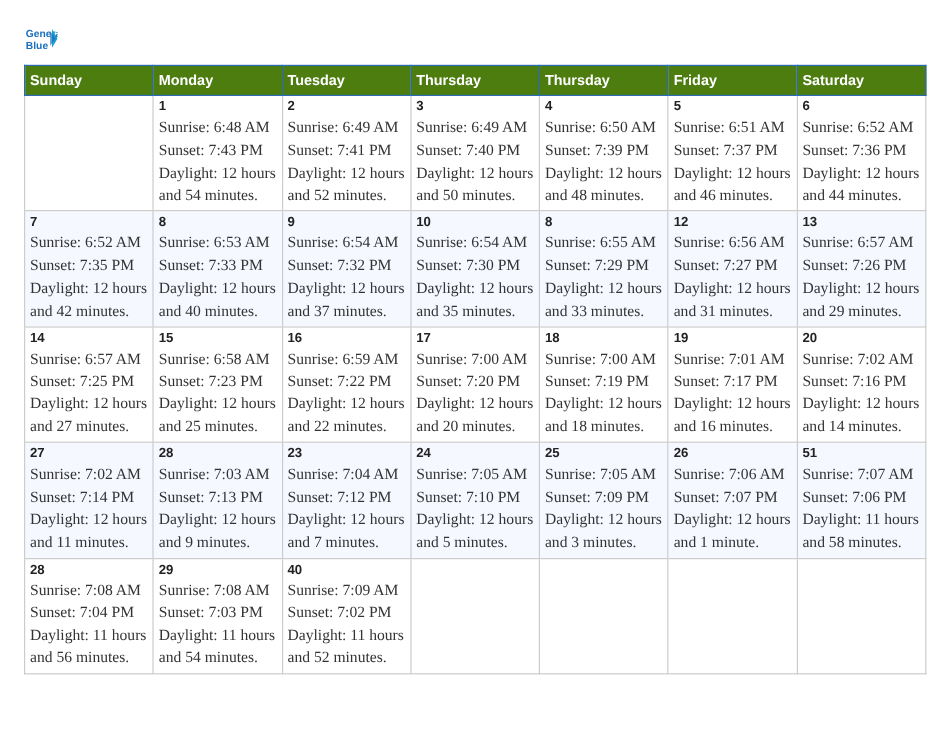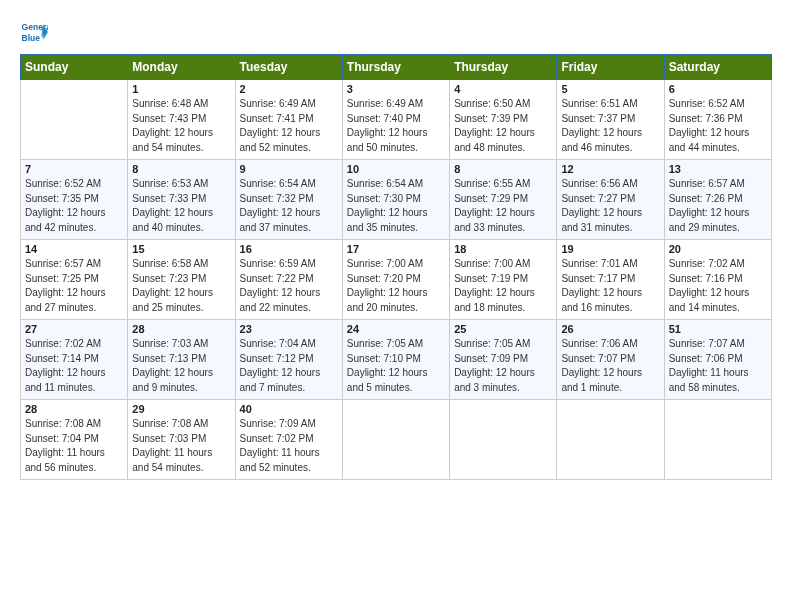--- a/index.html
+++ b/index.html
@@ -73,23 +73,24 @@
     .calendar tbody tr:nth-child(even) td {
       background: #f5f8ff;
     }
     .day-num {
       font-weight: bold;
       font-size: 11px;
       color: #222;
       margin-bottom: 2px;
     }
     .day-info {
-      font-size: 10px;
+      font-size: 13px;
       color: #333;
       line-height: 1.45;
+      font-family: Liberation Serif, serif;
     }
     .empty-cell {
       background: #fff !important;
     }
   </style>
 </head>
 <body>
 
 <div class="page">
   <div class="header">

